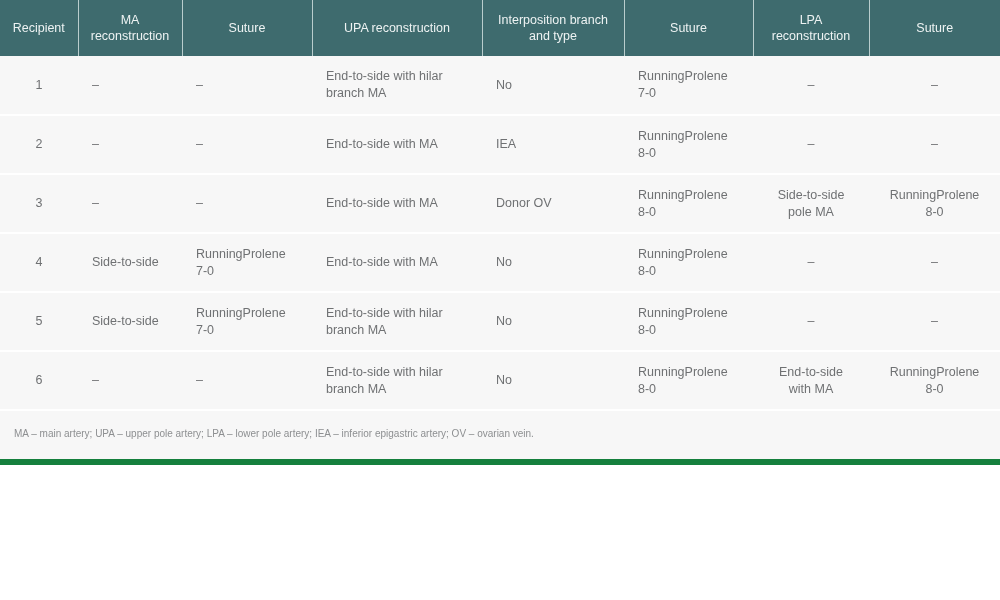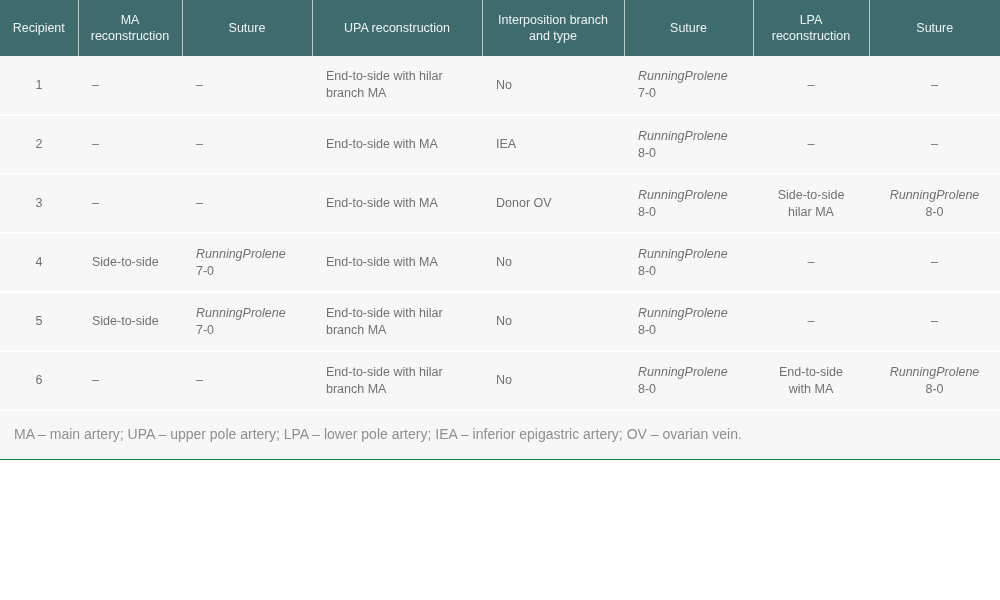--- a/index.html
+++ b/index.html
@@ -59,33 +59,33 @@
     height: 59px;
     padding: 6px 14px;
     box-sizing: border-box;
   }
 
   td.col-recipient { text-align: center; }
   td.align-left    { text-align: left; }
   td.align-center  { text-align: center; }
 
   
-  .suture-name { display: block; font-style: italic; }
+  .suture-name { display: block; }
   .suture-size { display: block; }
 
   
   tfoot td.footnote {
     background: #f7f7f7;
     color: #8d8f91;
-    font-size: 14px;
+    font-size: 10px;
     line-height: 18px;
     text-align: left;
     padding: 14px 14px 16px 14px;
     border-top: 2px solid #ffffff;
-    border-bottom: 1px solid #15803d;
+    border-bottom: 6px solid #15803d;
   }
 
   
   col.c1 { width: 78px;  }
   col.c2 { width: 104px; }
   col.c3 { width: 130px; }
   col.c4 { width: 170px; }
   col.c5 { width: 142px; }
   col.c6 { width: 129px; }
   col.c7 { width: 116px; }
@@ -168,21 +168,21 @@
         <td class="align-left">
 
           <span class="suture-size">–</span>
         </td>
         <td class="align-left">End-to-side with MA</td>
         <td class="align-left">Donor OV</td>
         <td class="align-left">
           <span class="suture-name">RunningProlene</span>
           <span class="suture-size">8-0</span>
         </td>
-        <td class="align-center">Side-to-side hilar MA</td>
+        <td class="align-center">Side-to-side pole MA</td>
         <td class="align-center">
           <span class="suture-name">RunningProlene</span>
           <span class="suture-size">8-0</span>
         </td>
       </tr>
 
       <tr>
         <td class="col-recipient">4</td>
         <td class="align-left">Side-to-side</td>
         <td class="align-left">

